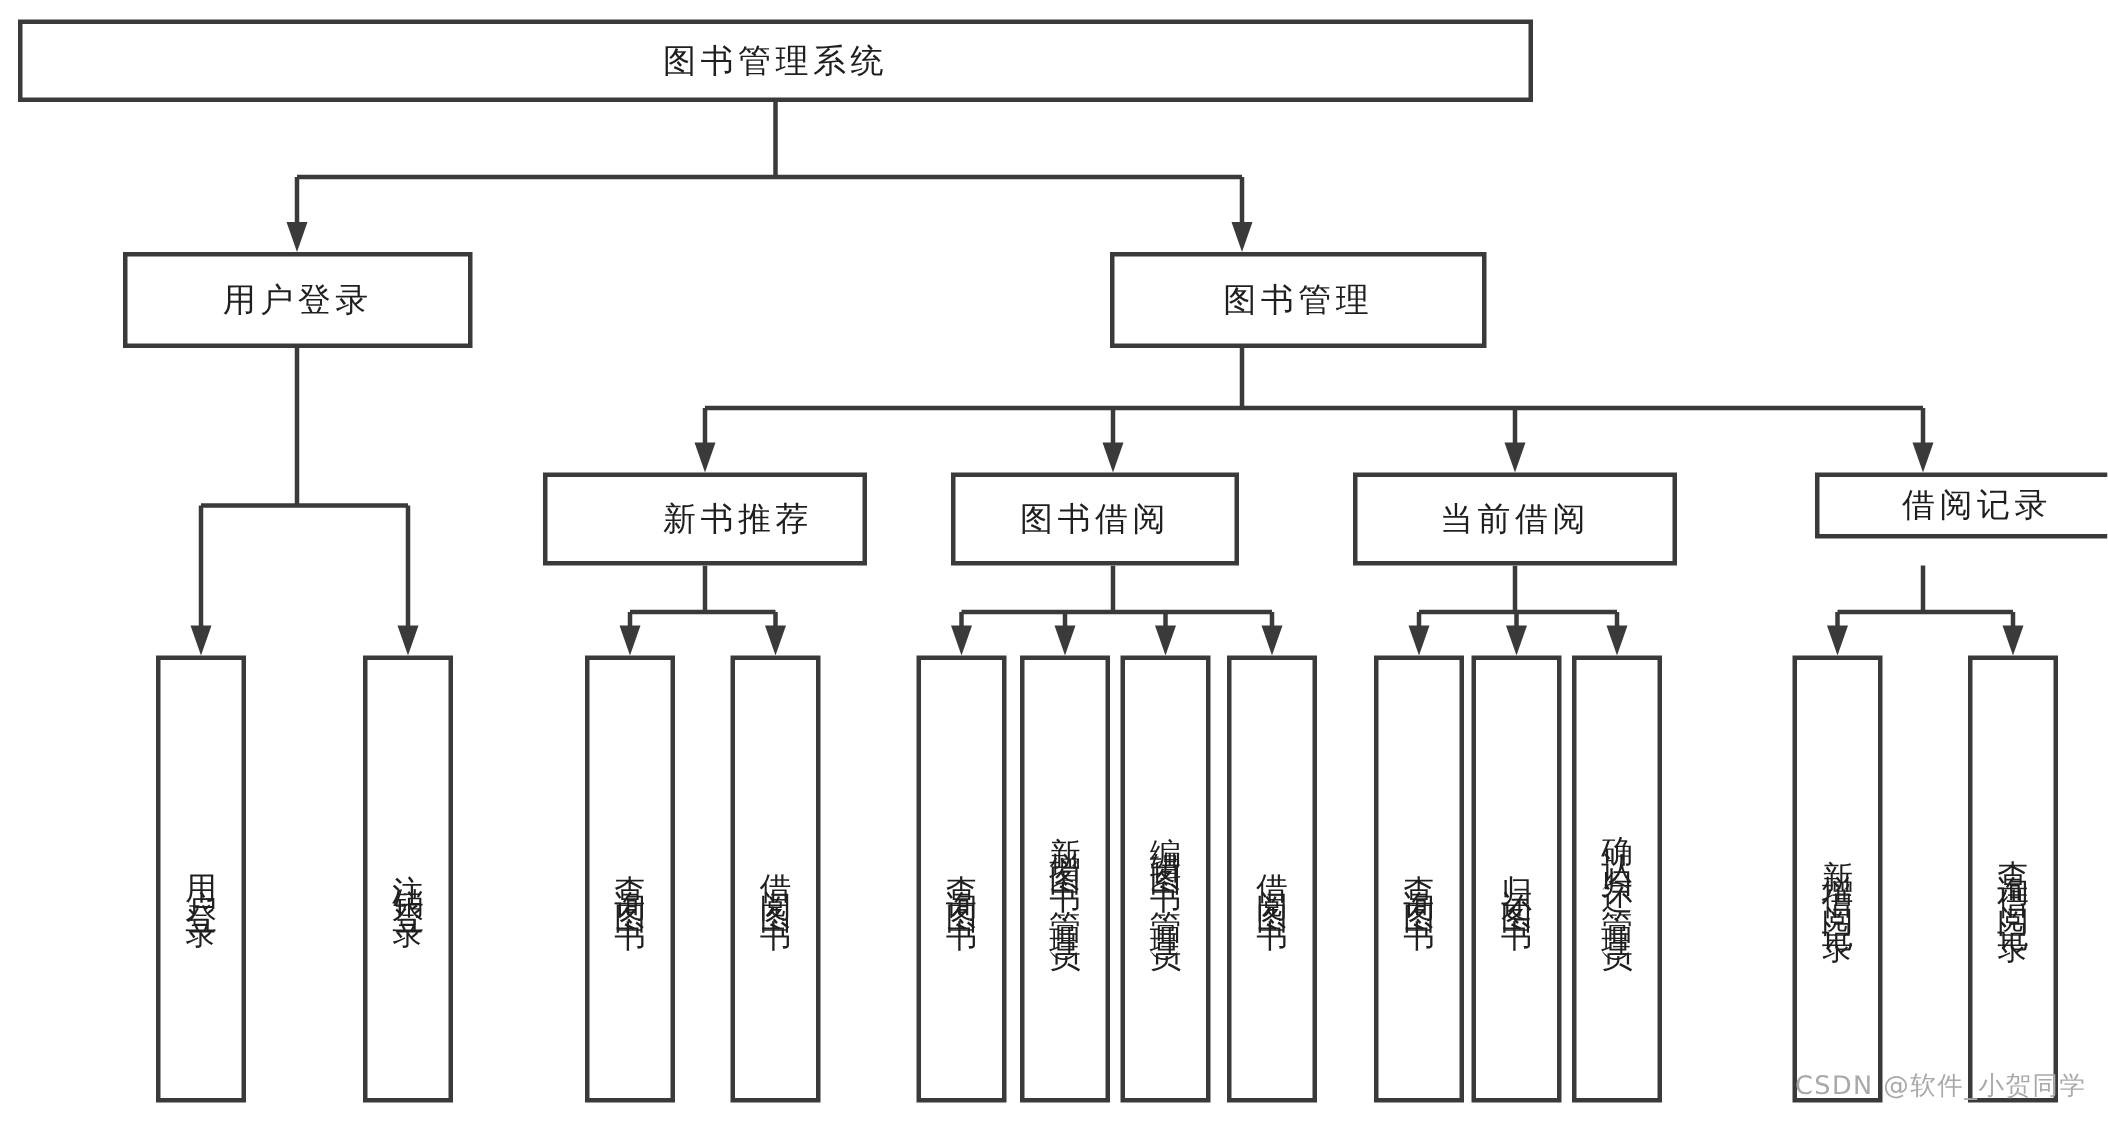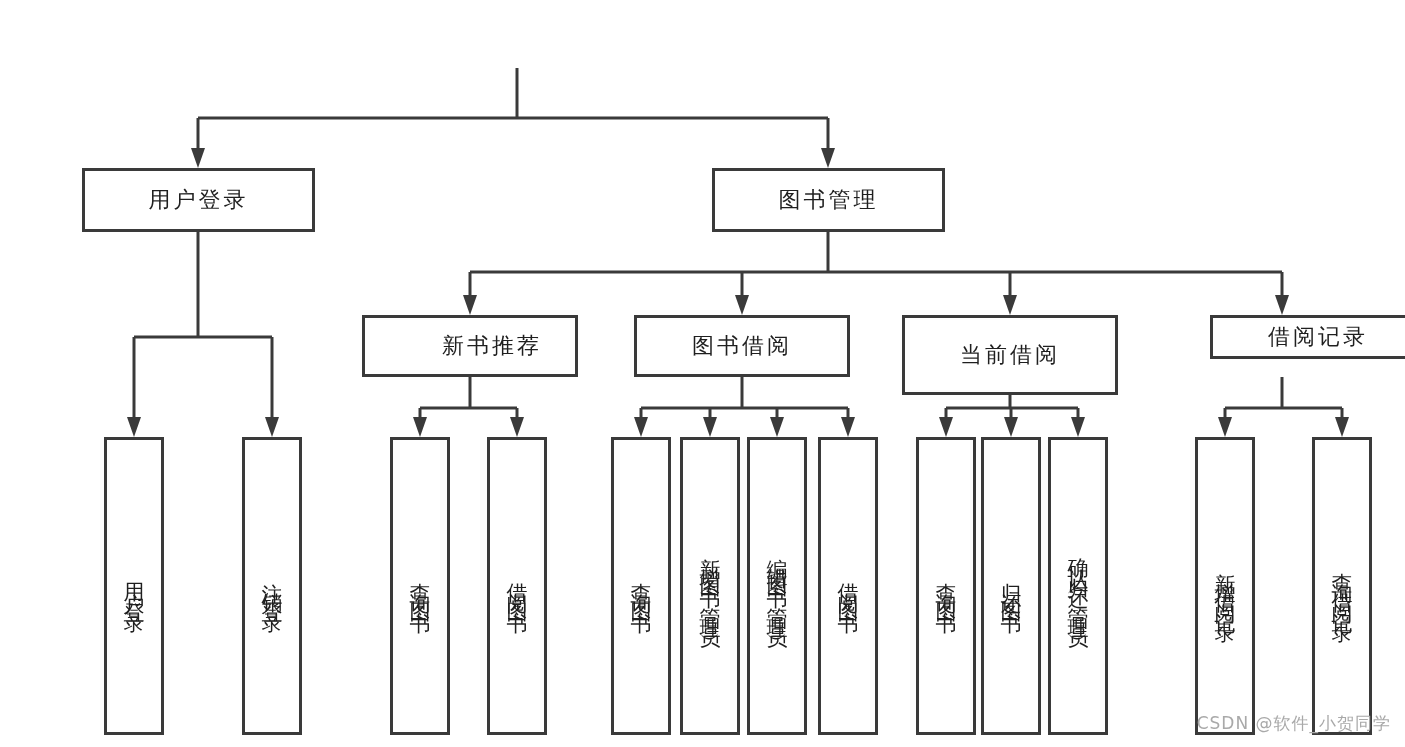--- a/index.html
+++ b/index.html
@@ -106,35 +106,38 @@
       <line x1="1011" y1="408" x2="1011" y2="421" stroke="#3a3a3a" stroke-width="3"></line>
       <polygon points="1004,417 1018,417 1011,437" fill="#3a3a3a"></polygon>
       <line x1="1078" y1="408" x2="1078" y2="421" stroke="#3a3a3a" stroke-width="3"></line>
       <polygon points="1071,417 1085,417 1078,437" fill="#3a3a3a"></polygon>
       <line x1="1225" y1="408" x2="1225" y2="421" stroke="#3a3a3a" stroke-width="3"></line>
       <polygon points="1218,417 1232,417 1225,437" fill="#3a3a3a"></polygon>
       <line x1="1342" y1="408" x2="1342" y2="421" stroke="#3a3a3a" stroke-width="3"></line>
       <polygon points="1335,417 1349,417 1342,437" fill="#3a3a3a"></polygon>
     </svg>
 
+  <div class="hbox" style="left:12px;top:13px;width:1010px;height:55px;">
+    <span>图书管理系统</span>
+  </div>
 
   <div class="hbox" style="left:82px;top:168px;width:233px;height:64px;">
     <span>用户登录</span>
   </div>
-  <div class="hbox" style="left:712px;top:168px;width:233px;height:64px;">
+  <div class="hbox" style="left:740px;top:168px;width:251px;height:64px;">
     <span>图书管理</span>
   </div>
 
   <div class="hbox" style="left:362px;top:315px;width:216px;height:62px;padding-left:44px;">
     <span>新书推荐</span>
   </div>
-  <div class="hbox" style="left:634px;top:315px;width:216px;height:62px;">
+  <div class="hbox" style="left:634px;top:315px;width:192px;height:62px;">
     <span>图书借阅</span>
   </div>
-  <div class="hbox" style="left:902px;top:315px;width:216px;height:80px;text-align:center;">
+  <div class="hbox" style="left:902px;top:315px;width:216px;height:62px;text-align:center;">
     <span>当前借阅</span>
   </div>
   <div class="hbox" style="left:1174px;top:315px;width:216px;height:44px;margin-left:36px;">
     <span>借阅记录</span>
   </div>
 
   <div class="vbox" style="left:104px;">
     <span>用户登录</span>
   </div>
   <div class="vbox" style="left:242px;">

